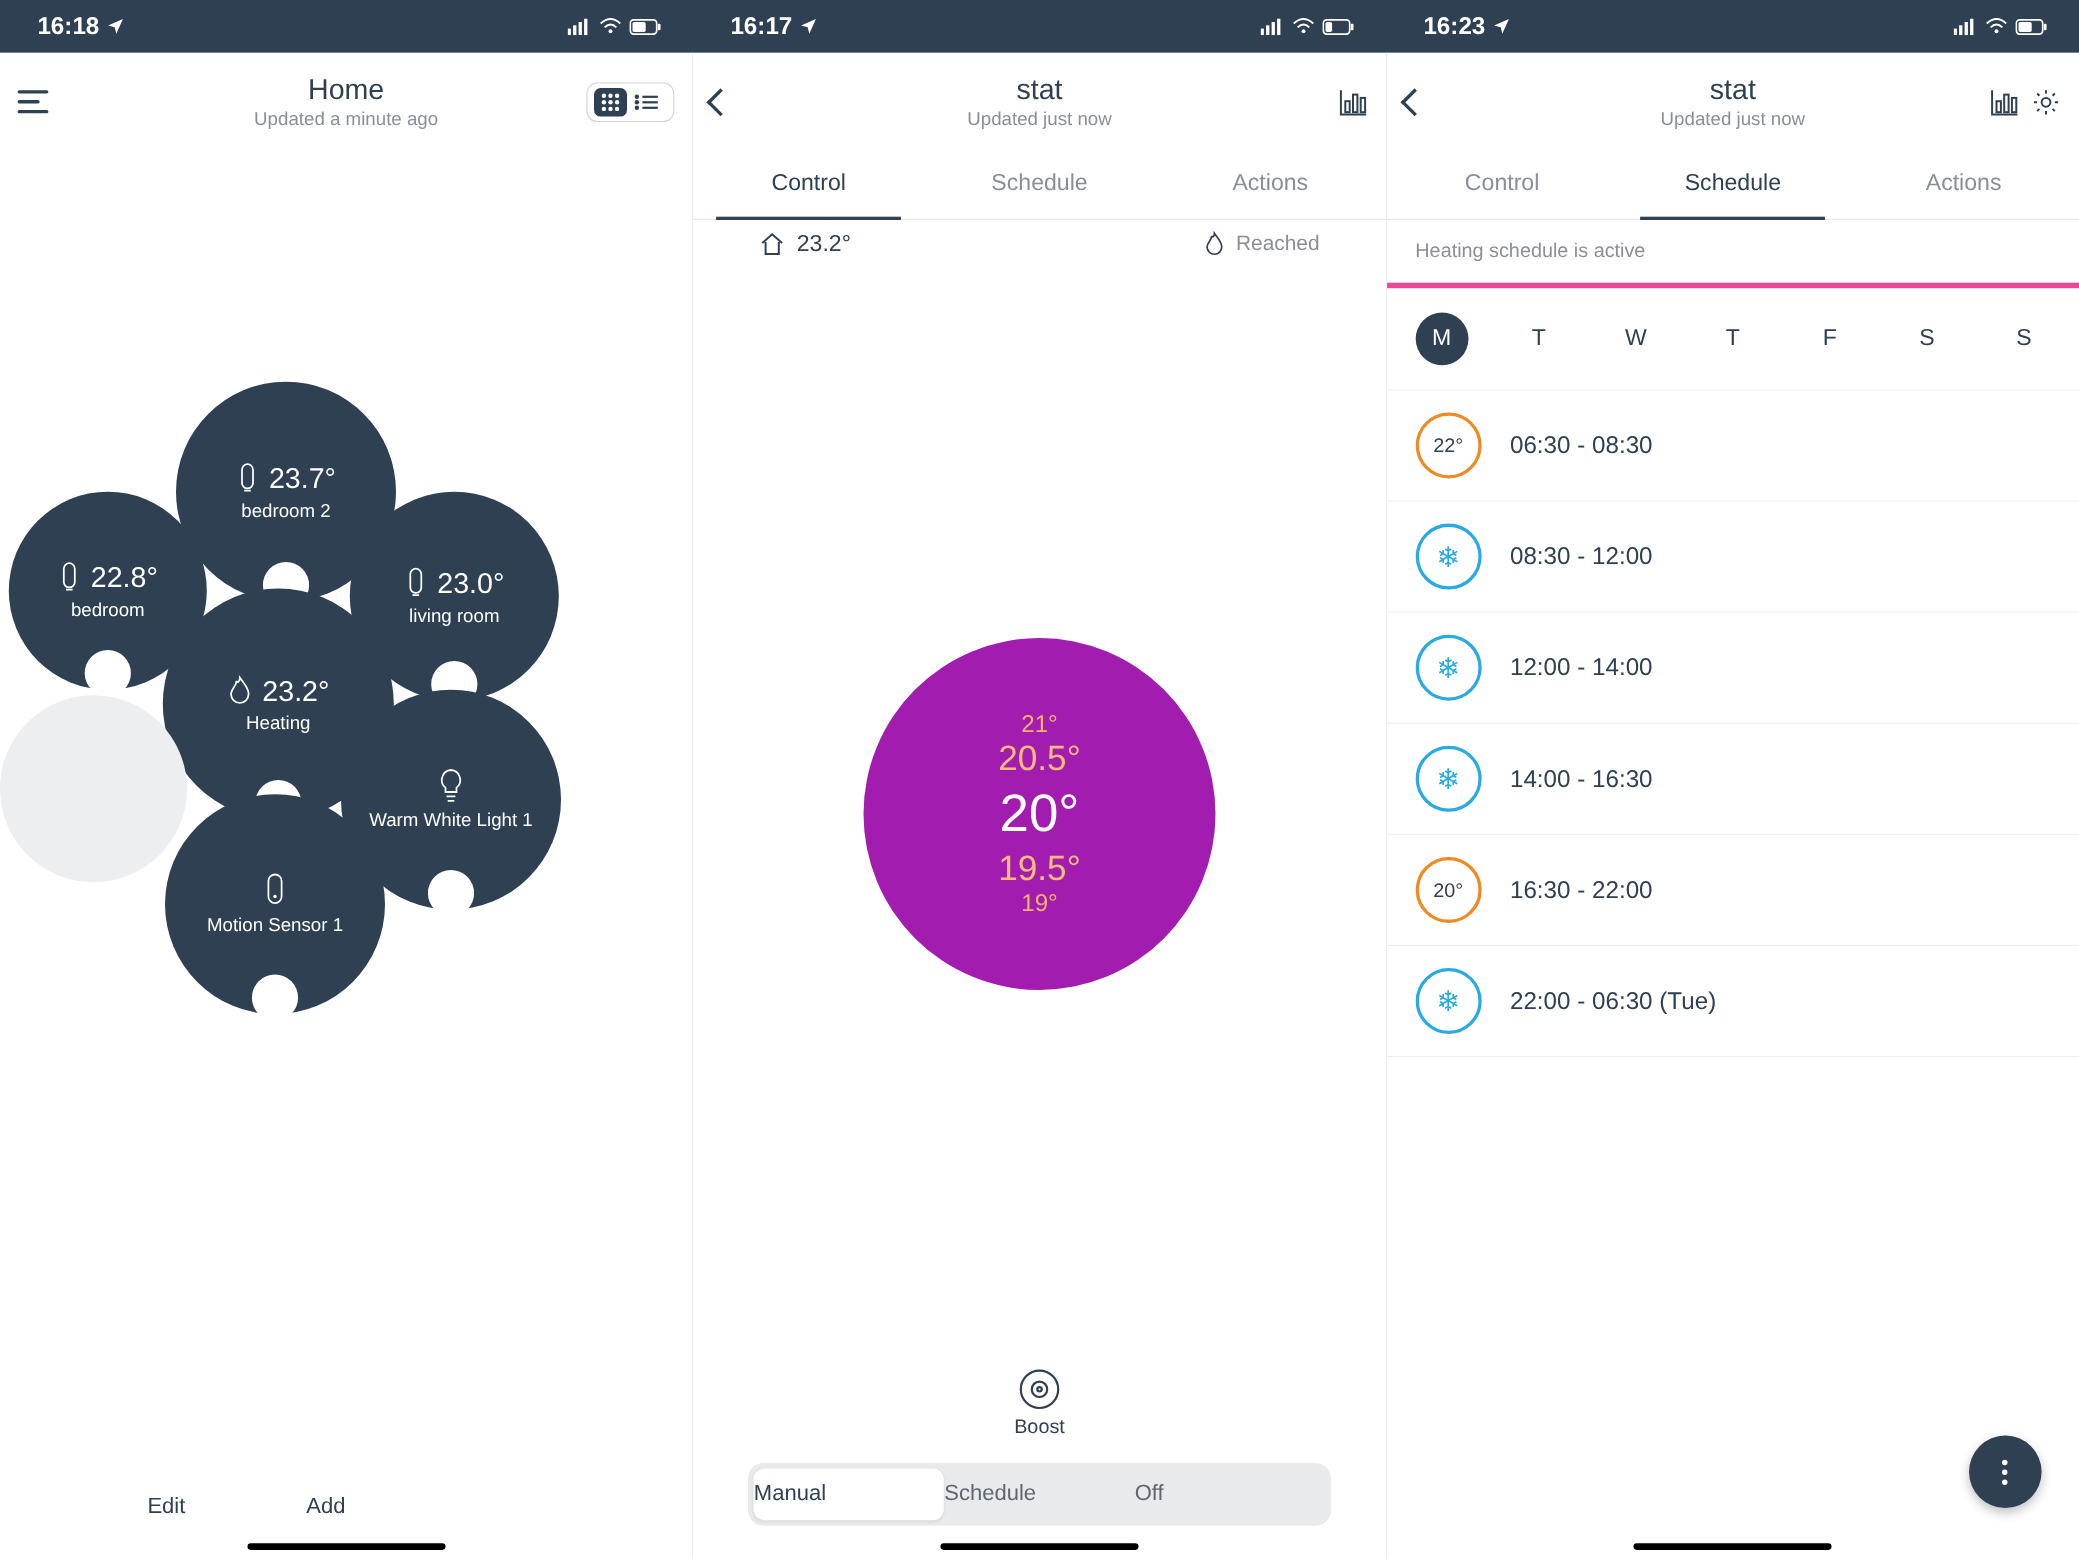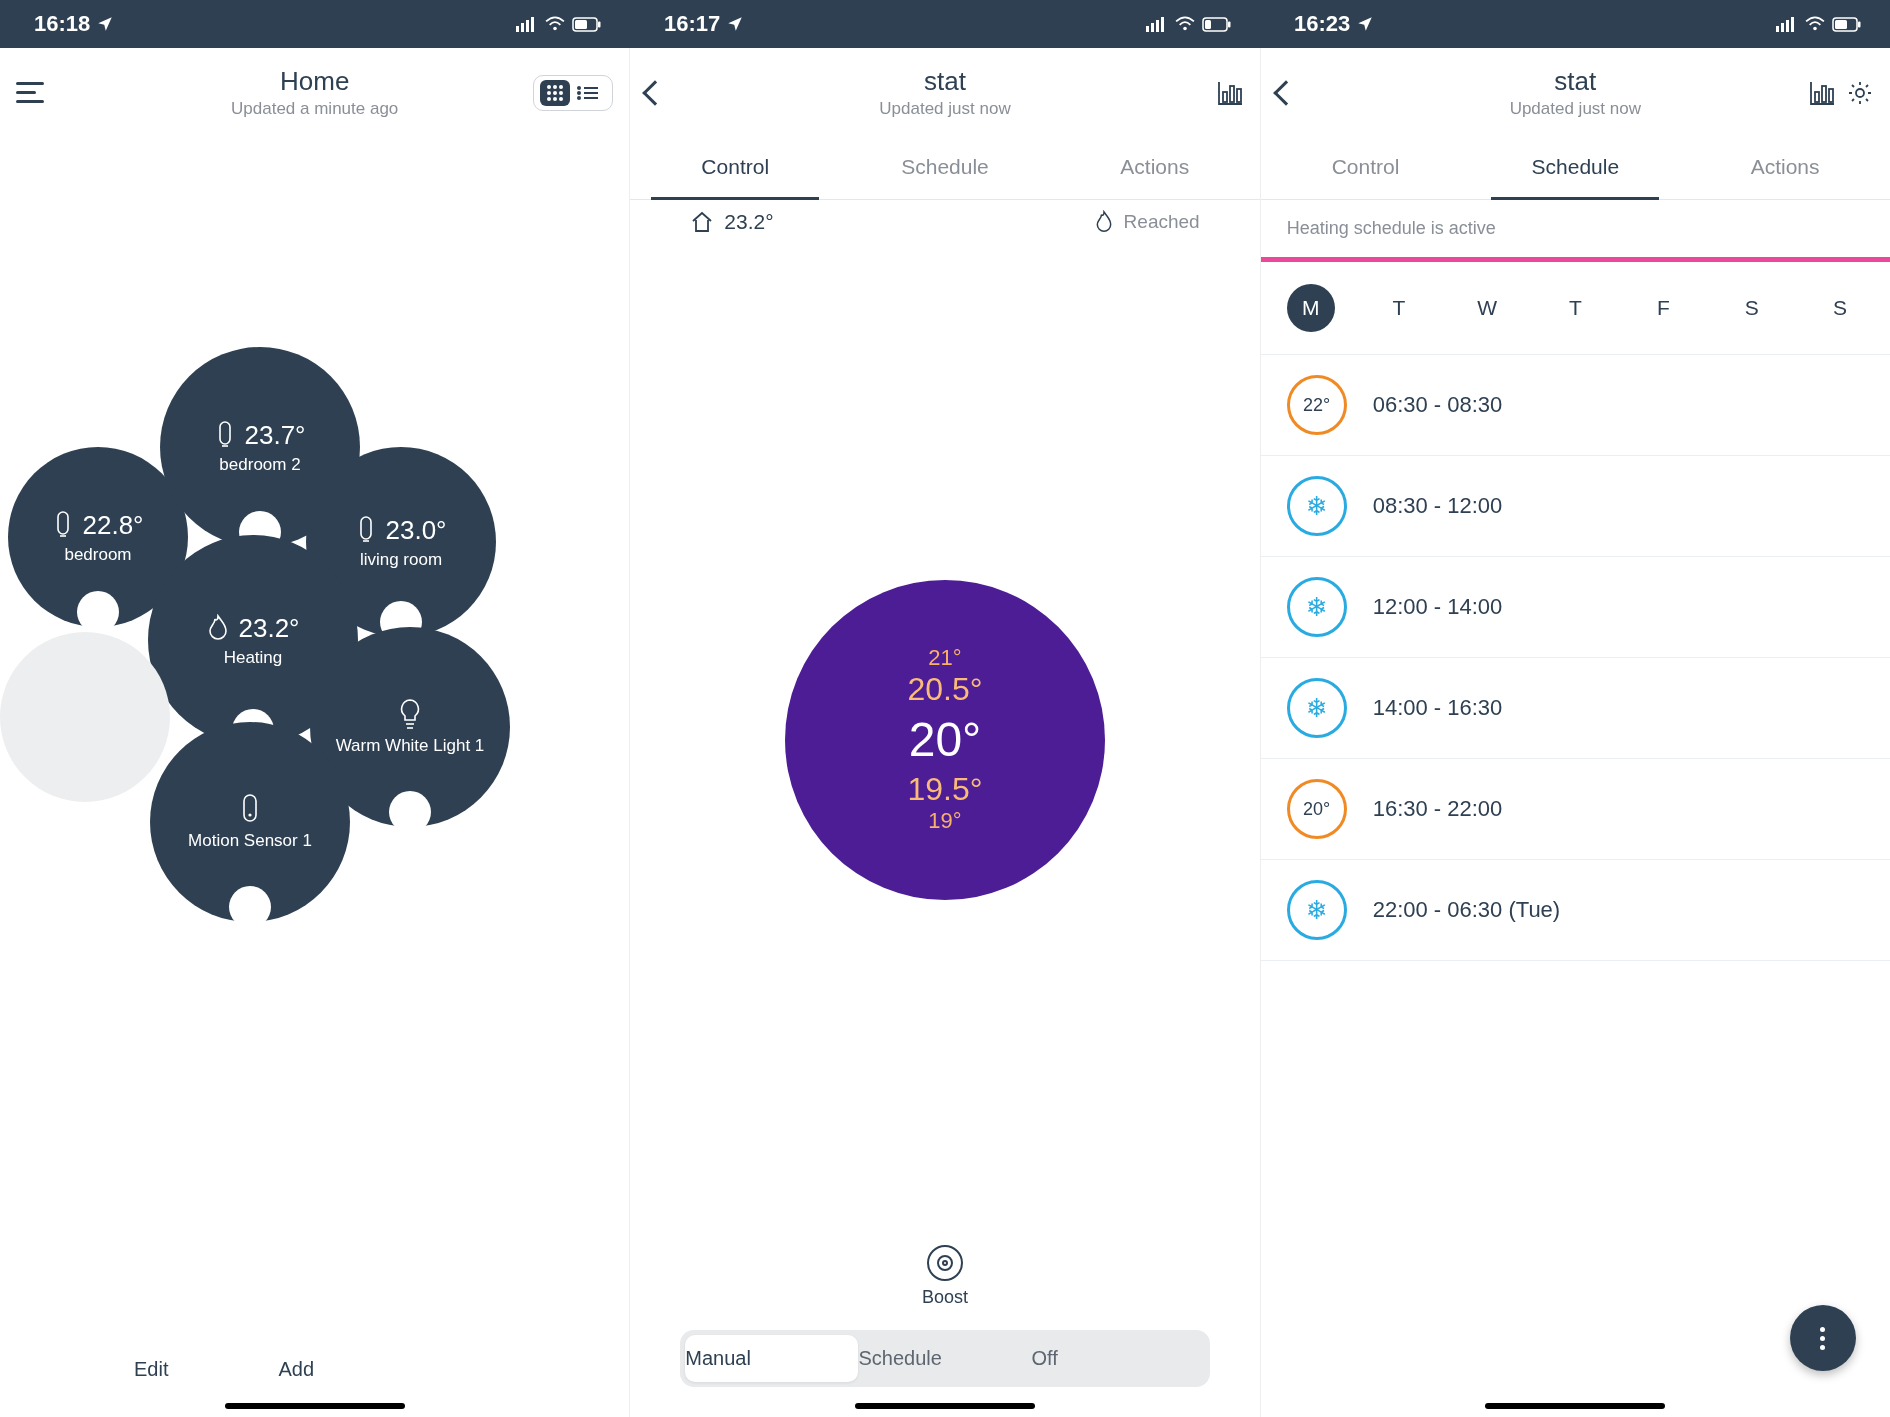--- a/index.html
+++ b/index.html
@@ -149,21 +149,21 @@
   .status-row2 {
     display:flex; justify-content:space-between; align-items:center;
     padding: 10px 60px 0 60px;
     font-size: 21px; color:#2e4052;
   }
   .status-row2 .pair{ display:flex; align-items:center; gap:10px;}
   .status-row2 .reached{ color:#8a8f97; font-size:19px;}
 
   .dial-wrap{ flex:1; display:flex; align-items:center; justify-content:center; }
   .dial{
-    width: 320px; height:320px; border-radius:50%; background:#4c1d95;
+    width: 320px; height:320px; border-radius:50%; background:#a21caf;
     color:#fff; display:flex; flex-direction:column; align-items:center; justify-content:center;
     font-weight:300;
   }
   .dial .faint{ color:#fabb7a; font-size:32px;}
   .dial .faint2{ color:#f9b069; font-size:22px;}
   .dial .main{ font-size:48px; margin:4px 0;}
 
   .boost-block{ text-align:center; padding-bottom:10px; color:#2e4052; font-size:18px;}
   .boost-circle{ width:36px;height:36px;border:2px solid #2e4052;border-radius:50%;display:flex;align-items:center;justify-content:center;margin:0 auto 6px;}
   .boost-circle .inner{ width:16px;height:16px;border:2px solid #2e4052;border-radius:50%; position:relative;}
@@ -390,21 +390,21 @@
                 <rect x="6" y="2" width="10" height="22" rx="5" class="icon-stroke"></rect>
                 <line x1="8" y1="26" x2="14" y2="26" class="icon-stroke"></line>
               </svg>
             </span>
           <span class="val">23.7°</span>
         </div>
         <span class="lbl">bedroom 2</span>
         <div class="notch"></div>
       </div>
 
-      <div class="bubble" style="left:306px; top:320px; width:190px;height:190px;">
+      <div class="bubble" style="left:318px; top:320px; width:190px;height:190px;">
         <div class="row">
           <span>
               <svg width="22" height="30" viewBox="0 0 22 30">
                 <rect x="6" y="2" width="10" height="22" rx="5" class="icon-stroke"></rect>
                 <line x1="8" y1="26" x2="14" y2="26" class="icon-stroke"></line>
               </svg>
             </span>
           <span class="val">23.0°</span>
         </div>
         <span class="lbl">living room</span>

